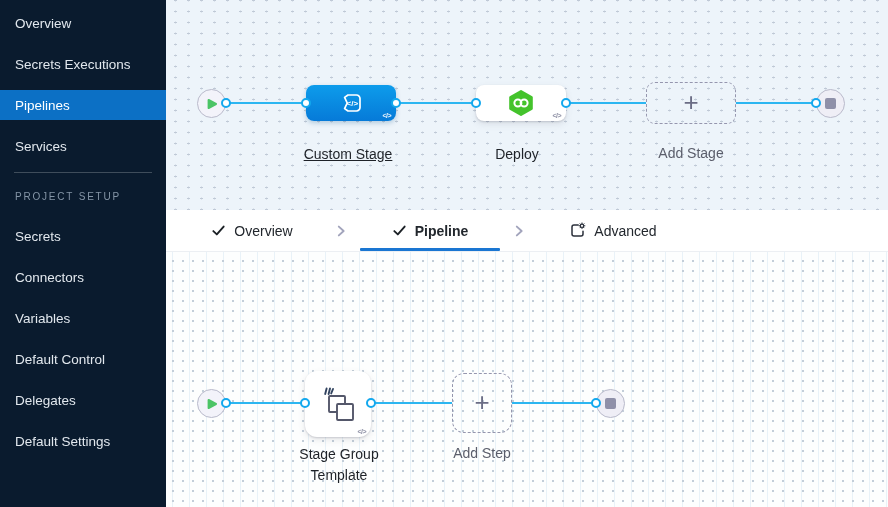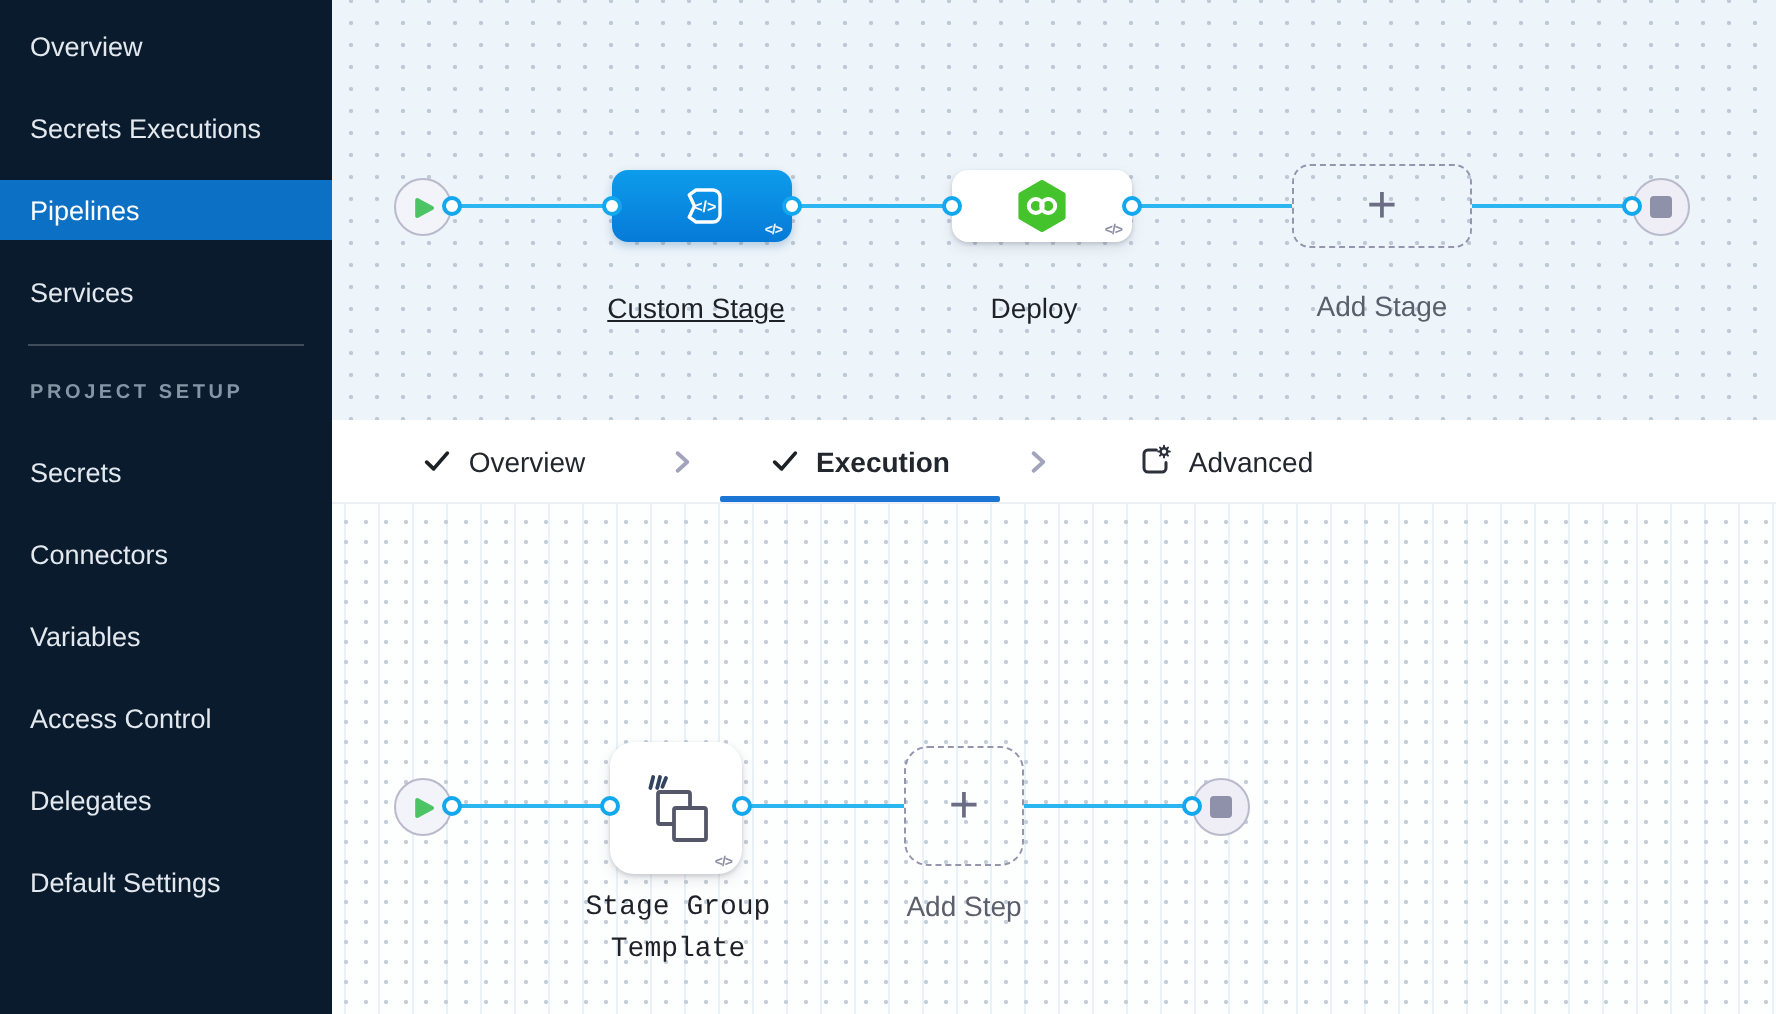--- a/index.html
+++ b/index.html
@@ -18,21 +18,21 @@
     padding-left:15px; color:#e2e8ee; font-size:13.5px; cursor:pointer;
     white-space:nowrap;
   }
   .nav-item.active { background:#0c70c5; color:#ffffff; font-weight:500; }
   .sidebar-divider {
     height:1px; background:rgba(255,255,255,0.22);
     margin:10px 14px 0 14px; border:none;
   }
   .section-label {
     margin:18px 0 19px 15px; color:#8495a6; font-size:10px;
-    font-weight:700; letter-spacing:1.8px; text-transform:uppercase;
+    font-weight:400; letter-spacing:1.8px; text-transform:uppercase;
   }
 
   
   .main { position:relative; width:722px; height:507px; display:flex; flex-direction:column; }
 
   .canvas { position:relative; }
   .canvas-top {
     height:210px;
     background-color:#edf4fa;
     background-image: radial-gradient(#bfc9d6 1px, transparent 1.3px);
@@ -111,21 +111,21 @@
   }
   .add-box .plus { font-size:26px; font-weight:300; line-height:1; margin-top:-3px; }
   .add-stage-box { width:90px; height:42px; border-radius:9px; }
   .add-step-box { width:60px; height:60px; border-radius:12px; }
 
   .node-label {
     position:absolute; transform:translateX(-50%); z-index:2;
     font-size:14px; color:#1e2228; text-align:center; white-space:nowrap;
   }
   .node-label.gray { color:#5b5e6b; }
-  .node-label.wrap { white-space:normal; width:112px; line-height:21px;font-family:Liberation Mono, monospace; }
+  .node-label.wrap { white-space:normal; width:112px; line-height:21px; }
 
   .icon { display:block; }
 </style>
 </head>
 <body>
 
 <div class="app">
 
   <aside class="sidebar">
     <div class="nav-item">Overview</div>
@@ -133,21 +133,21 @@
     <div class="nav-item active">Pipelines</div>
     <div class="nav-item">Services</div>
 
     <hr class="sidebar-divider">
 
     <div class="section-label">PROJECT SETUP</div>
 
     <div class="nav-item">Secrets</div>
     <div class="nav-item">Connectors</div>
     <div class="nav-item">Variables</div>
-    <div class="nav-item">Access Control</div>
+    <div class="nav-item">Default Control</div>
     <div class="nav-item">Delegates</div>
     <div class="nav-item">Default Settings</div>
   </aside>
 
   <main class="main">
 
     <section class="canvas canvas-top">
 
       <div class="edge" style="left:60px; top:102px; width:80px;"></div>
       <div class="edge" style="left:230px; top:102px; width:80px;"></div>
@@ -204,21 +204,21 @@
       </div>
       <div class="tab-sep">
         <svg class="icon" width="14" height="14" viewBox="0 0 16 16">
           <path d="M5.5 3 L11 8 L5.5 13" fill="none" stroke="#a2a4bc" stroke-width="2.2" stroke-linecap="round" stroke-linejoin="round"></path>
         </svg>
       </div>
       <div class="tab active">
         <svg class="icon" width="15" height="15" viewBox="0 0 16 16">
           <path d="M2.5 8.6 L6.2 12.2 L13.5 3.8" fill="none" stroke="#1c2126" stroke-width="2" stroke-linecap="round" stroke-linejoin="round"></path>
         </svg>
-        <span class="tab-label">Execution</span>
+        <span class="tab-label">Pipeline</span>
       </div>
       <div class="tab-sep">
         <svg class="icon" width="14" height="14" viewBox="0 0 16 16">
           <path d="M5.5 3 L11 8 L5.5 13" fill="none" stroke="#a2a4bc" stroke-width="2.2" stroke-linecap="round" stroke-linejoin="round"></path>
         </svg>
       </div>
       <div class="tab" style="width:150px;">
         <svg class="icon" width="17" height="17" viewBox="0 0 17 17">
           <path d="M14 9.2 V12 a2 2 0 0 1 -2 2 H5 a2 2 0 0 1 -2 -2 V5 a2 2 0 0 1 2 -2 h4.2" fill="none" stroke="#2b303b" stroke-width="1.5" stroke-linecap="round"></path>
           <circle cx="13" cy="3.8" r="1.7" fill="none" stroke="#2b303b" stroke-width="1.2"></circle>

